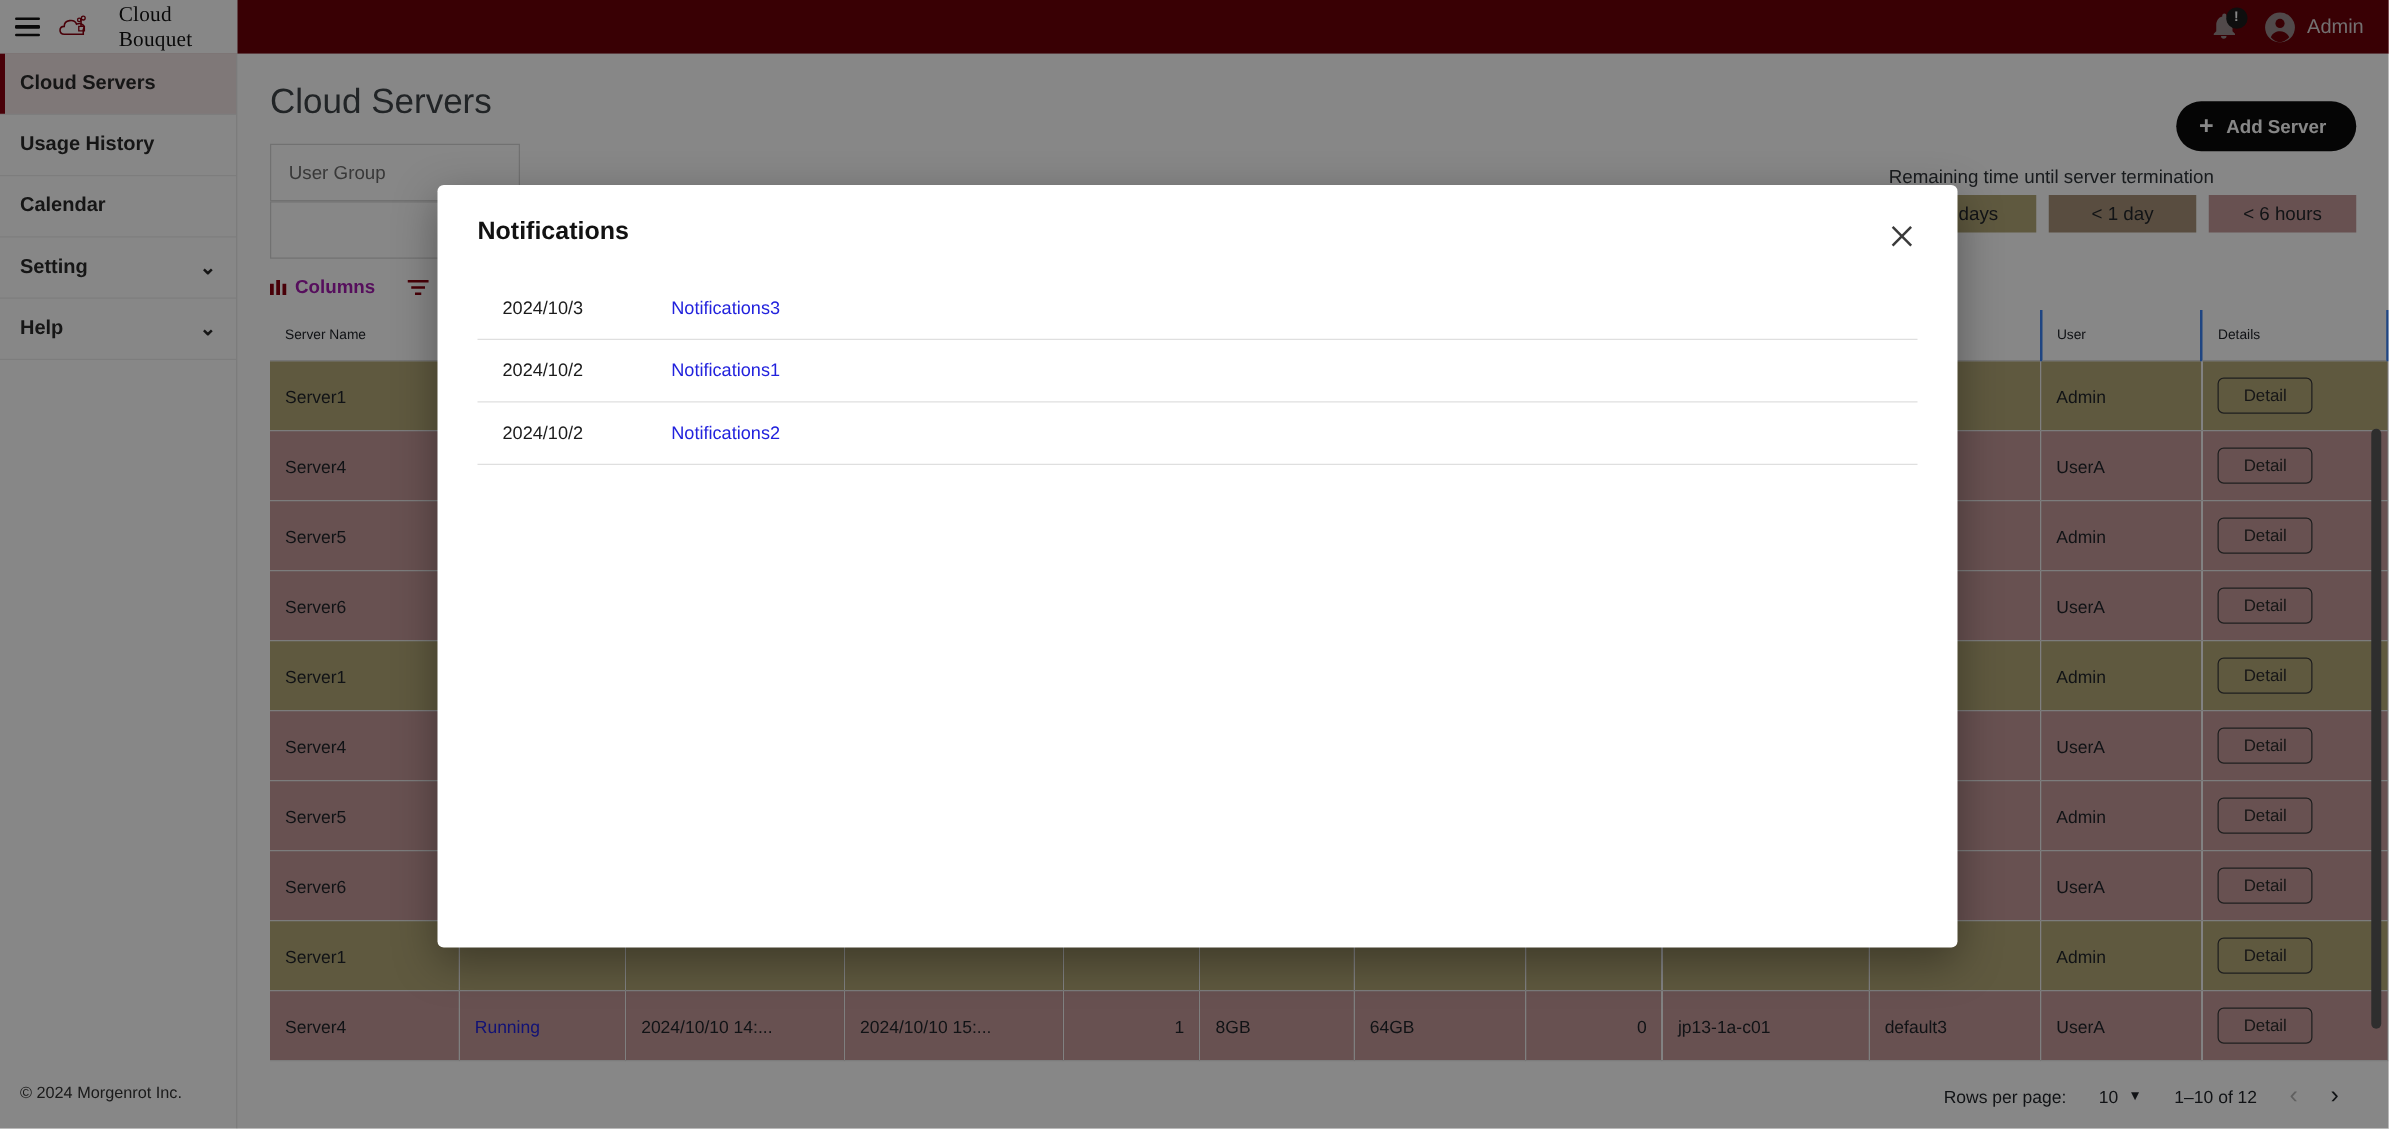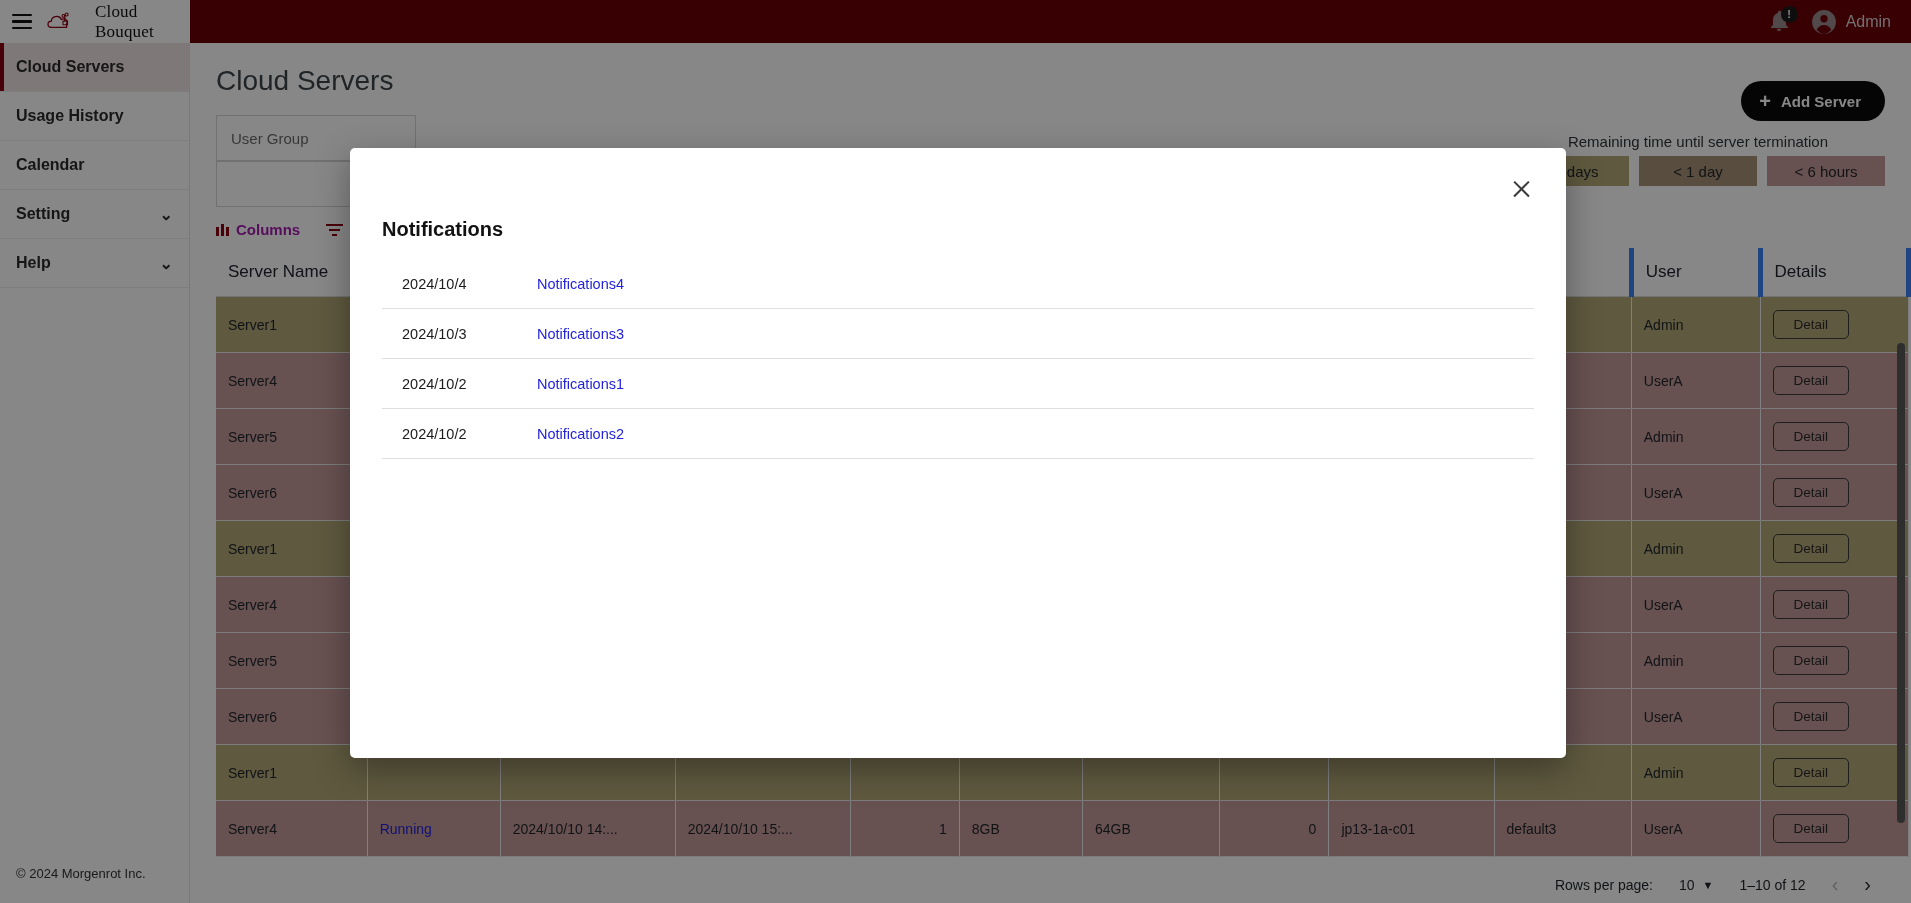--- a/index.html
+++ b/index.html
@@ -70,38 +70,38 @@
     width: 200px; height: 46px; border: 1px solid #d6d6d6; background: #fff;
     display: flex; align-items: center; padding: 0 14px; font-size: 15px; color: #6b6b6b;
     margin-right: 2px;
   }
   .add-btn {
     position: absolute; right: 26px; top: -34px;
     background: #0b0b0b; color: #fff; border: none; border-radius: 22px;
     height: 40px; padding: 0 24px 0 18px; font-size: 15px; font-weight: bold;
     display: flex; align-items: center; gap: 10px; cursor: pointer;
   }
-  .legend { position: absolute; right: 26px; top: 18px; text-align: center; }
+  .legend { position: absolute; right: 26px; top: 18px; text-align: left; }
   .legend-title { font-size: 15px; color: #30353a; margin-bottom: 6px; }
   .legend-chips { display: flex; gap: 10px; }
   .chip { height: 30px; min-width: 118px; display: flex; align-items: center; justify-content: center;
           font-size: 15px; color: #23262a; }
 
   .table-tools { padding: 14px 0 10px 26px; display: flex; align-items: center; gap: 26px; }
   .tool-btn { display: flex; align-items: center; gap: 7px; color: #a21caf; font-size: 15px; font-weight: bold; cursor: pointer; }
   .cols-glyph { display: flex; gap: 2px; align-items: flex-end; height: 12px; }
   .cols-glyph i { width: 3px; background: #8a0010; display:block; }
   .cols-glyph i:nth-child(1){ height: 9px; }
   .cols-glyph i:nth-child(2){ height: 12px; }
   .cols-glyph i:nth-child(3){ height: 9px; }
 
   table.grid { border-collapse: collapse; width: calc(100% - 26px); margin-left: 26px; table-layout: fixed; }
   table.grid th {
-    background: #fff; text-align: left; font-weight: 400; font-size: 17px; color: #20242a;
-    padding: 14px 12px; border-bottom: 1px solid #dcdcdc; border-right: 5px solid #3b82f6;
+    background: #fff; text-align: left; font-weight: 400; font-size: 11px; color: #20242a;
+    padding: 14px 12px; border-bottom: 1px solid #dcdcdc; border-right: 2px solid #3b82f6;
   }
   table.grid td {
     font-size: 14px; color: #1f2328; padding: 13px 12px;
     border-bottom: 1px solid rgba(0,0,0,.08); border-right: 1px solid rgba(0,0,0,.06);
     white-space: nowrap; overflow: hidden; text-overflow: ellipsis;
   }
   td.num, th.num { text-align: right; }
   .row-olive { background: #b3a878; }
   .row-rose  { background: #c49a9a; }
   .status-link { color: #2222dd; }
@@ -124,21 +124,21 @@
   
   .scrim { position: absolute; inset: 0; background: rgba(0,0,0,.47); }
 
   
   .modal {
     position: absolute; left: 350px; top: 148px; width: 1216px; height: 610px;
     background: #fff; border-radius: 5px; box-shadow: 0 11px 34px rgba(0,0,0,.35);
     padding: 0;
   }
   .modal-head { display: flex; align-items: flex-start; padding: 26px 30px 0 32px; }
-  .modal-title { font-size: 20px; font-weight: bold; color: #121212; margin-top: 44px; }
+  .modal-title { font-size: 20px; font-weight: bold; color: #121212; }
   .modal-close {
     margin-left: auto; width: 30px; height: 30px; border: none; background: transparent;
     cursor: pointer; position: relative;
   }
   .modal-close::before, .modal-close::after {
     content: ""; position: absolute; left: 5px; top: 14px; width: 21px; height: 2.1px; background: #3a3a3a;
   }
   .modal-close::before { transform: rotate(45deg); }
   .modal-close::after  { transform: rotate(-45deg); }
   .notif-list { padding: 18px 32px 0 32px; }
@@ -439,24 +439,20 @@
 
   <div class="scrim"></div>
 
   <div class="modal">
     <div class="modal-head">
       <div class="modal-title">Notifications</div>
       <button class="modal-close"></button>
     </div>
     <div class="notif-list" id="notif-holder">
         <div class="notif-row">
-          <span class="notif-date">2024/10/4</span>
-          <span class="notif-link">Notifications4</span>
-        </div>
-        <div class="notif-row">
           <span class="notif-date">2024/10/3</span>
           <span class="notif-link">Notifications3</span>
         </div>
         <div class="notif-row">
           <span class="notif-date">2024/10/2</span>
           <span class="notif-link">Notifications1</span>
         </div>
         <div class="notif-row">
           <span class="notif-date">2024/10/2</span>
           <span class="notif-link">Notifications2</span>

